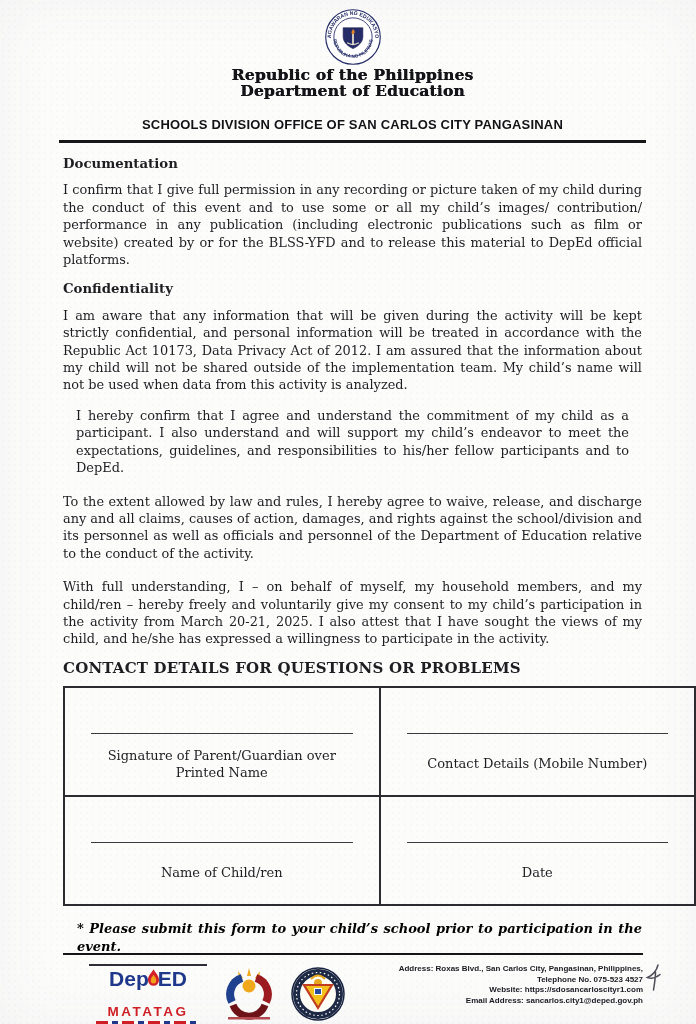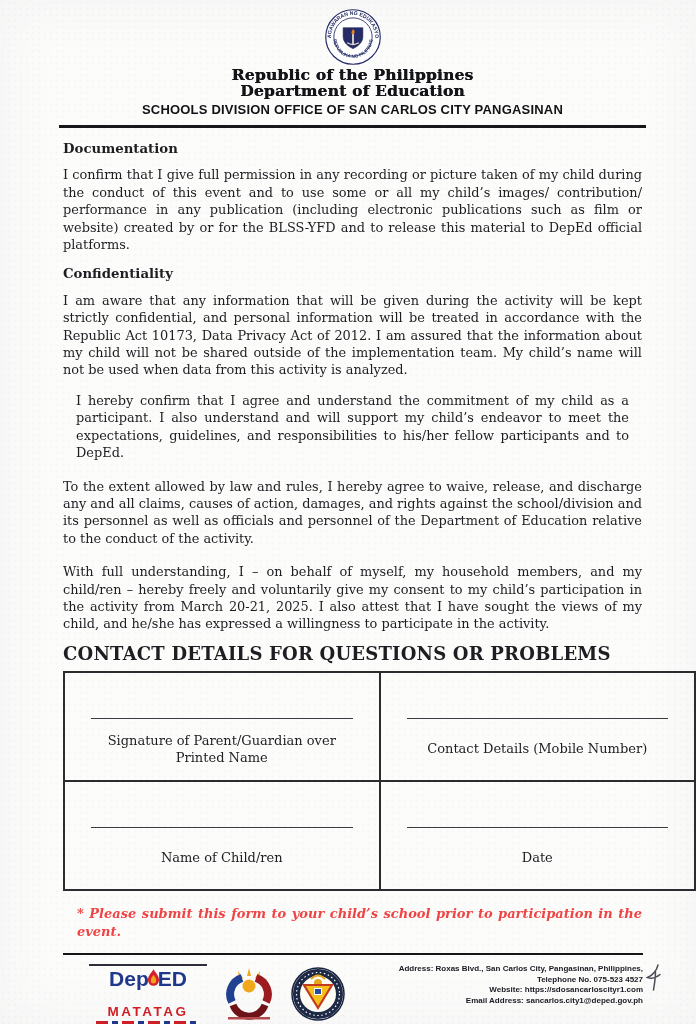--- a/index.html
+++ b/index.html
@@ -16,43 +16,43 @@
   
   .hdr{text-align:center;padding-top:8px;}
   .seal{display:block;margin:0 auto 1px auto;}
   .hdr-republic,.hdr-dept{
     font-family:"DejaVu Serif", serif;font-weight:bold;font-size:15.5px;line-height:16px;
     letter-spacing:0.2px;color:#141418;text-shadow:0.4px 0 #141418;
   }
   .hdr-region{font-weight:bold;font-size:13px;line-height:15px;margin-top:2px;color:#17171c;}
   .hdr-office{
     font-family:"Liberation Sans", sans-serif;font-weight:bold;font-size:13px;line-height:16px;
-    margin-top:3px;letter-spacing:0.2px;color:#121216;
+    margin-top:18px;letter-spacing:0.2px;color:#121216;
   }
   .hdr-rule{border:none;border-top:3px solid #17171a;margin:7px -4px 0 -4px;}
   
   .doc{font-size:12.9px;line-height:17.4px;text-align:justify;color:#1d1d22;}
   .sect-head{font-weight:bold;font-size:13.3px;margin:12px 0 0 0;}
   .para{margin:9px 0 0 0;}
   .para.nogap{margin:13px;}
-  .caps-head{font-weight:bold;font-size:18px;letter-spacing:0.2px;margin:12px 0 0 0;}
+  .caps-head{font-weight:bold;font-size:15px;letter-spacing:0.2px;margin:12px 0 0 0;}
   .contact-line{margin:1px 0 0 0;}
   .email{color:#15151b;text-decoration:underline;cursor:pointer;}
   
   .form-table{border-collapse:collapse;margin:9px auto 0 auto;width:633px;table-layout:fixed;}
   .form-table td{border:2px solid #2c2c30;padding:0;height:107px;vertical-align:top;}
   .cellwrap{display:flex;flex-direction:column;height:107px;}
   .spacer{height:45px;}
   .sigline{border-bottom:1.6px solid #3a3a40;margin:0 26px;}
   .celllabel{
     flex:1;display:flex;align-items:center;justify-content:center;text-align:center;
     font-size:13px;line-height:16.5px;padding:4px 24px;color:#1d1d22;
   }
   
-  .note{font-weight:bold;font-style:italic;font-size:13px;margin:14px 0 0 14px;color:#ef4444;}
+  .note{font-weight:bold;font-style:italic;font-size:13px;margin:14px 0 0 14px;color:#000000;}
   
   .footer{position:absolute;left:63px;top:953px;width:580px;border-top:2.5px solid #151518;padding-top:9px;display:flex;align-items:flex-start;}
   .logos{display:flex;gap:17px;align-items:center;margin-left:26px;}
   .deped-logo{display:flex;flex-direction:column;align-items:center;}
   .dl-rule{width:118px;border-top:2px solid #2e2e38;margin-bottom:2px;}
   .dl-word{display:flex;align-items:flex-end;font-family:"Liberation Sans", sans-serif;font-weight:bold;font-size:21px;line-height:21px;color:#20388c;}
   .dl-word .flame{margin:0 -1px 1px -1px;}
   .dl-matatag{font-family:"Liberation Sans", sans-serif;font-weight:bold;font-size:13.5px;letter-spacing:2.5px;color:#cf1f26;margin-top:15px;}
   .dl-sub{width:104px;height:3px;margin-top:2px;
     background:repeating-linear-gradient(90deg,#cf1f26 0 12px, #fcfcfb 12px 16px, #20388c 16px 22px, #fcfcfb 22px 26px);}

